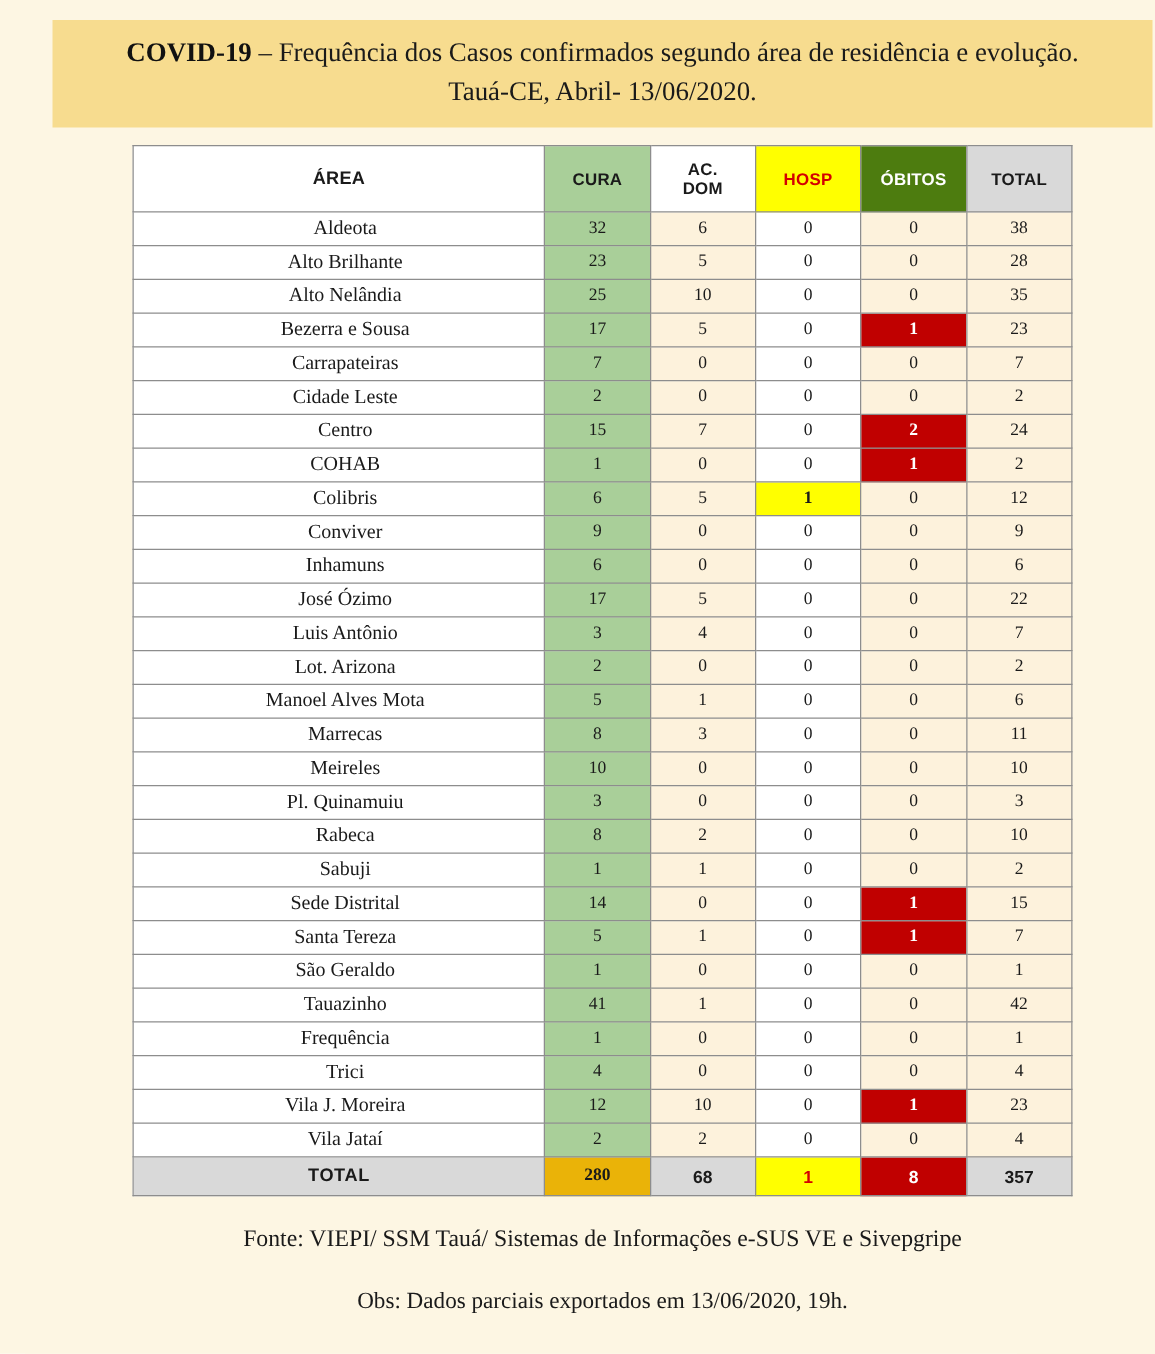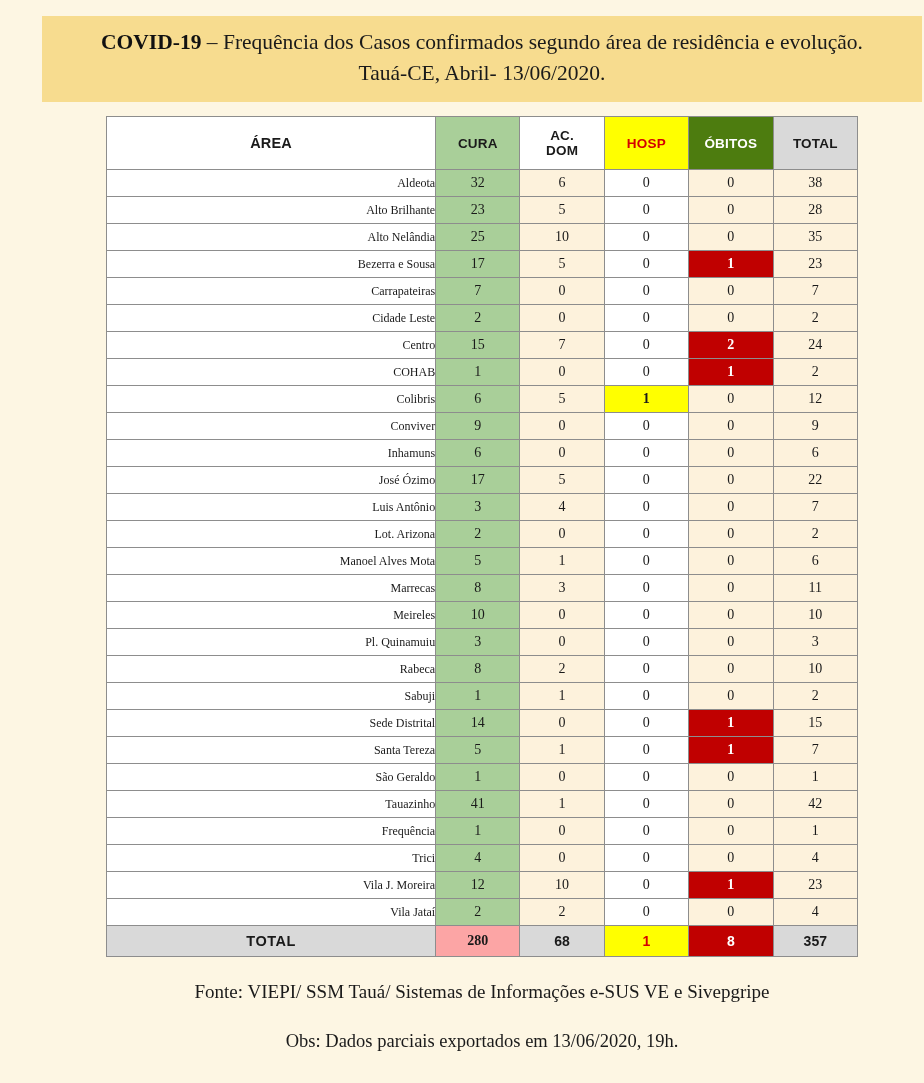--- a/index.html
+++ b/index.html
@@ -90,24 +90,24 @@
     width: 84px;
     background: #d9d9d9;
   }
   tbody td {
     height: 26px;
     font-size: 15.5px;
     text-align: center;
     vertical-align: middle;
   }
   tbody td.area {
-    text-align: right;
+    text-align: center;
     padding-left: 10px;
     background: #ffffff;
-    font-size: 12px;
+    font-size: 16px;
   }
   td.cura {
     background: #a9cf99;
     font-size: 14px;
     font-family: Liberation Serif, serif;
   }
   td.acdom {
     background: #fdf2dc;
     font-size: 14px;
   }
@@ -139,21 +139,21 @@
     font-size: 14.5px;
     text-align: center;
     vertical-align: middle;
   }
   tfoot td.area {
     background: #d9d9d9;
     text-align: center;
     padding-left: 0;
     letter-spacing: 0.5px;
   }
-  tfoot td.cura { background: #fca5a5; }
+  tfoot td.cura { background: #eab308; }
   tfoot td.acdom { background: #d9d9d9; }
   tfoot td.hosp { background: #ffff00; color: #d40000; }
   tfoot td.obitos { background: #c00000; color: #ffffff; }
   tfoot td.total { background: #d9d9d9; }
   .footnotes {
     margin-top: 24px;
     text-align: center;
     font-size: 19px;
     line-height: 1.2;
   }

